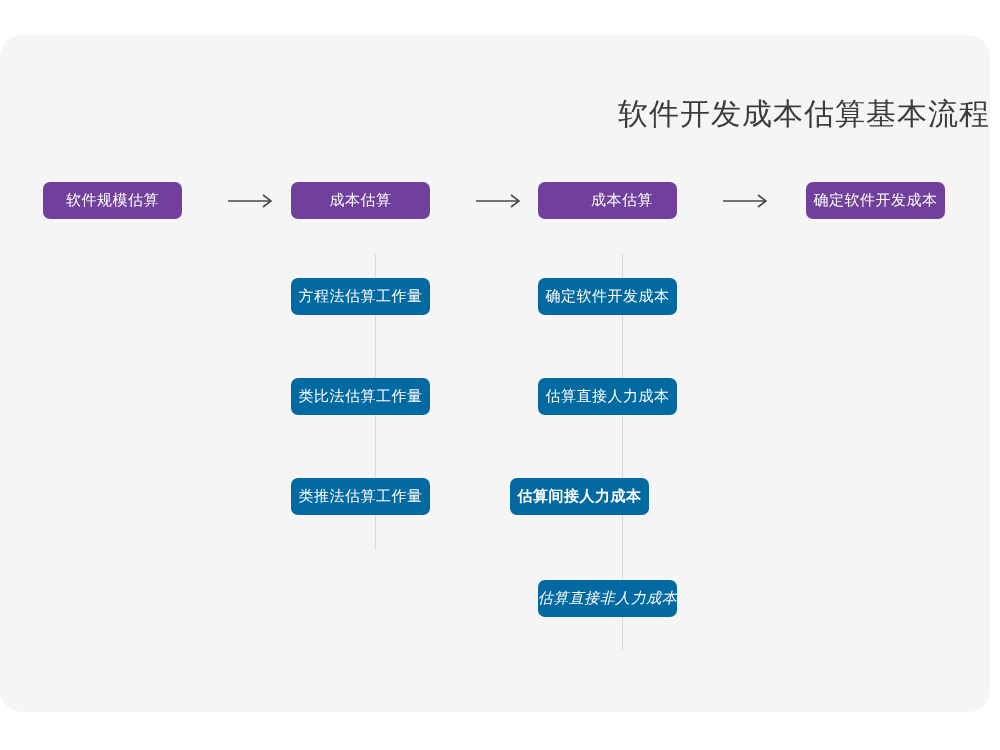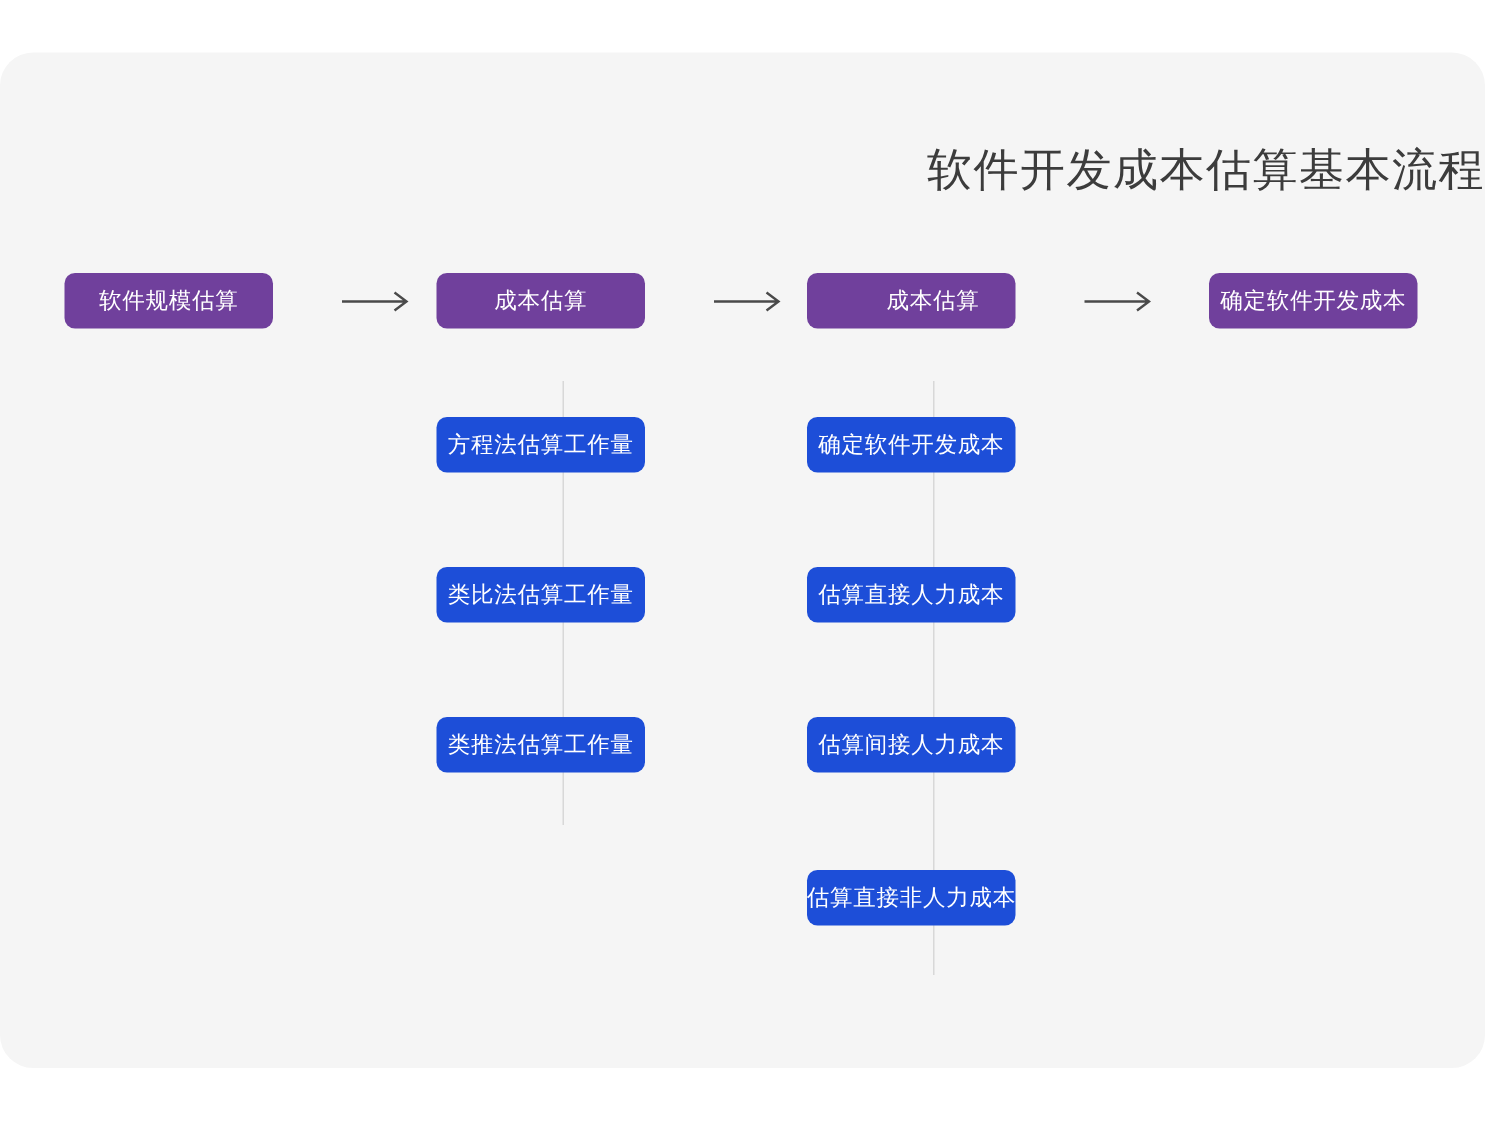--- a/index.html
+++ b/index.html
@@ -51,21 +51,21 @@
     box-sizing: border-box;
     font-size: 15px;
     color: #ffffff;
     letter-spacing: 0.5px;
     white-space: nowrap;
   }
   .node.primary {
     background: #70409c;
   }
   .node.secondary {
-    background: #1d4ed8;
+    background: #0369a1;
     text-align: right;
   }
 
   
   .vline {
     position: absolute;
     width: 1px;
     background: #d8d8d8;
   }
 
@@ -113,16 +113,16 @@
       <path d="M1 9 H43 M36 3 L44 9 L36 15" fill="none" stroke="#4a4a4a" stroke-width="1.6"></path>
     </svg>
   </div>
 
   <div class="node secondary" style="left:291px; top:243px;">方程法估算工作量</div>
   <div class="node secondary" style="left:291px; top:343px;">类比法估算工作量</div>
   <div class="node secondary" style="left:291px; top:443px;">类推法估算工作量</div>
 
   <div class="node secondary" style="left:538px; top:243px;">确定软件开发成本</div>
   <div class="node secondary" style="left:538px; top:343px;">估算直接人力成本</div>
-  <div class="node secondary" style="left:538px; top:443px;">估算间接人力成本</div>
-  <div class="node secondary" style="left:538px; top:545px;">估算直接非人力成本</div>
+  <div class="node secondary" style="left:510px; top:443px;font-weight:bold;">估算间接人力成本</div>
+  <div class="node secondary" style="left:538px; top:545px;font-style:italic;">估算直接非人力成本</div>
 
 </div>
 
 </body></html>

